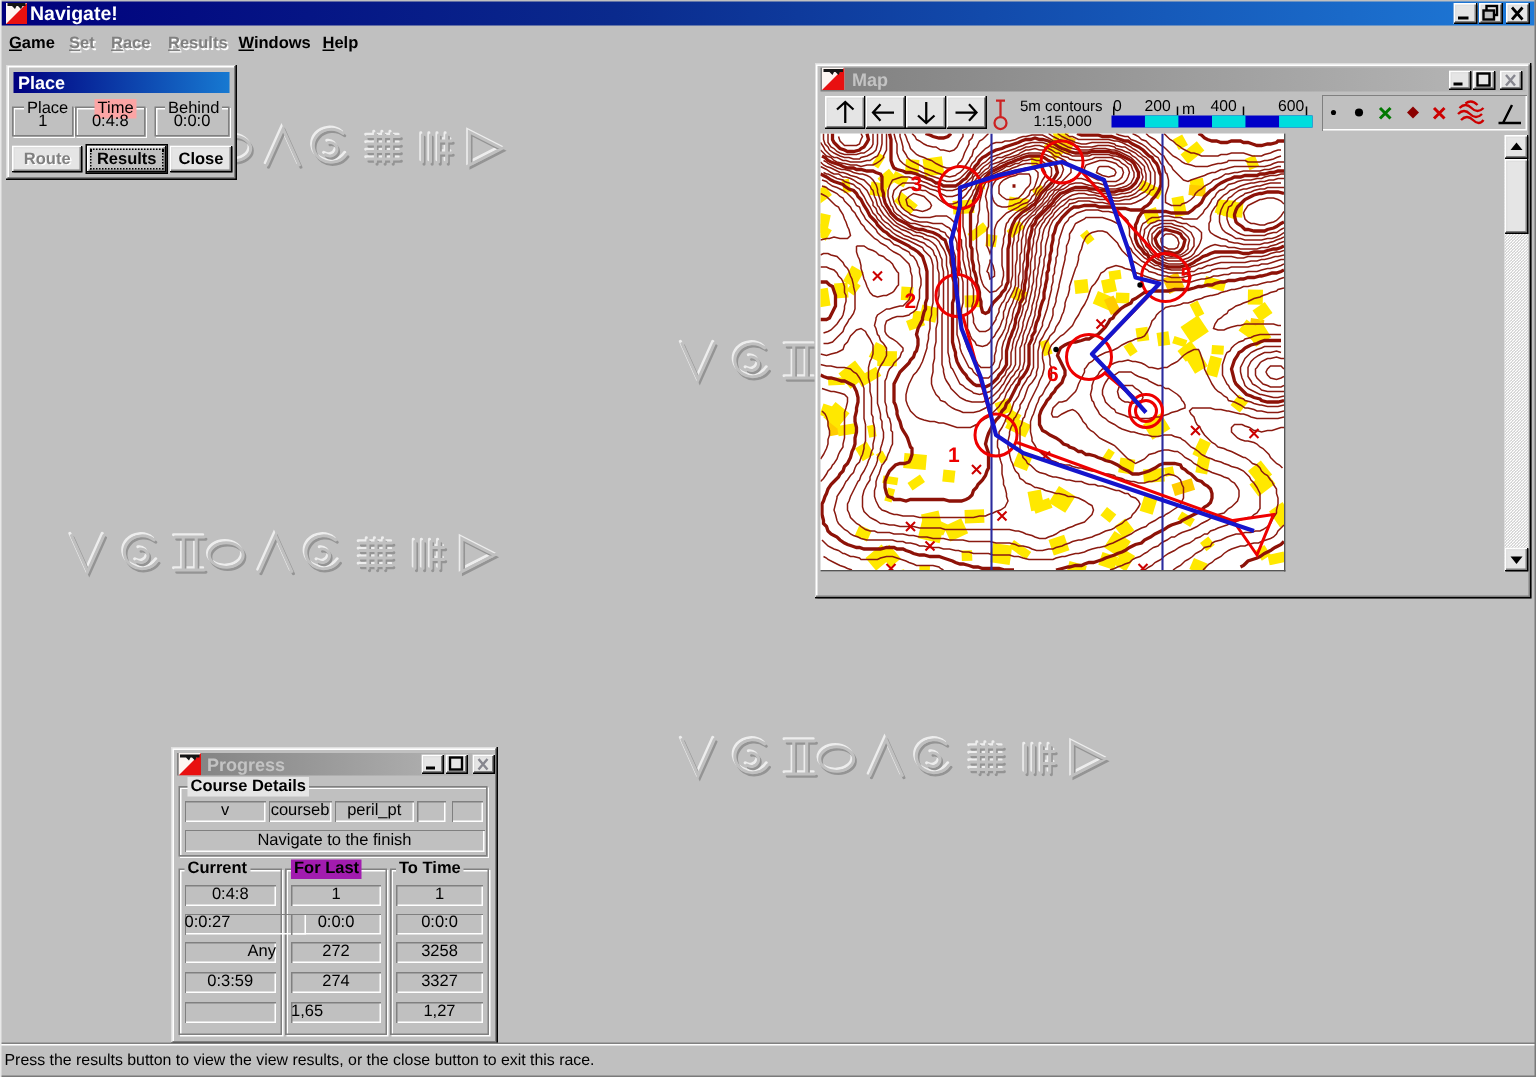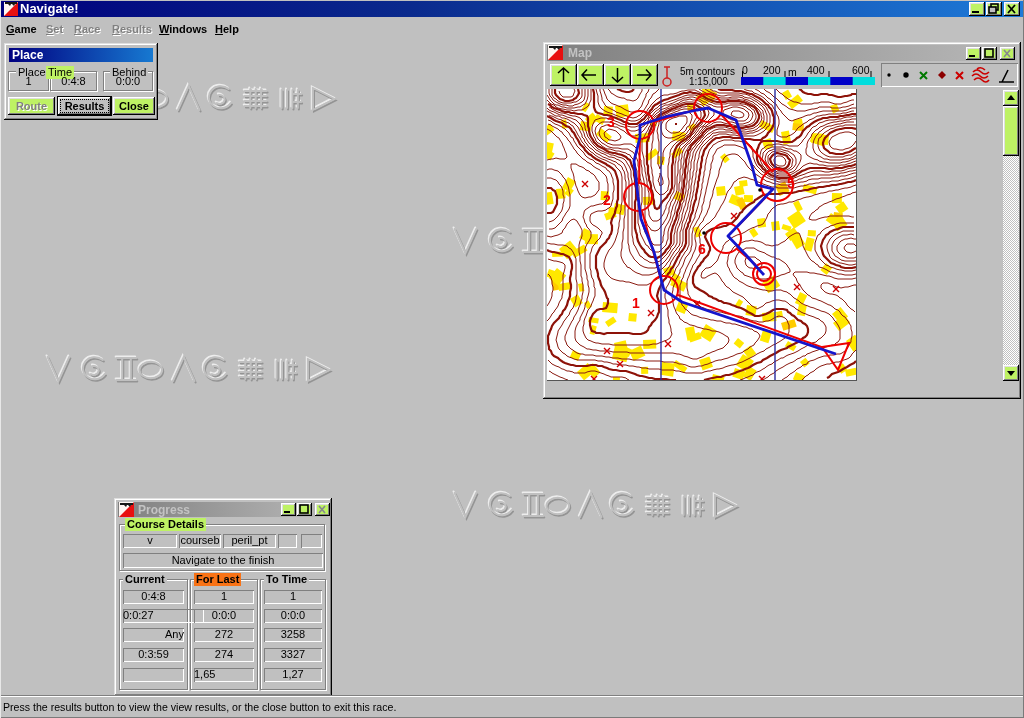--- a/index.html
+++ b/index.html
@@ -1,18 +1,18 @@
 <!DOCTYPE html>
 <html><head><meta charset="utf-8"><style>
 *{margin:0;padding:0;box-sizing:border-box}
 html,body{width:1024px;height:718px;overflow:hidden}
 body{font-family:"Liberation Sans",sans-serif;background:#c0c0c0;position:relative}
 .abs{position:absolute}
 .raised{box-shadow:inset -1px -1px 0 #000,inset 1px 1px 0 #dfdfdf,inset -2px -2px 0 #808080,inset 2px 2px 0 #fff}
-.btn{box-shadow:inset -1px -1px 0 #000,inset 1px 1px 0 #fff,inset -2px -2px 0 #808080,inset 2px 2px 0 #dfdfdf;background:#bef264}
+.btn{box-shadow:inset -1px -1px 0 #000,inset 1px 1px 0 #fff,inset -2px -2px 0 #808080,inset 2px 2px 0 #dfdfdf;background:#e5e5e5}
 .sunk{box-shadow:inset 1px 1px 0 #808080,inset -1px -1px 0 #fff}
 .etch{border:1px solid #808080;box-shadow:1px 1px 0 #fff,inset 1px 1px 0 #fff}
 .t11{font-size:11px;line-height:13px}
 .b{font-weight:bold}
 .dis{color:#808080;text-shadow:1px 1px 0 #fff}
 .gtit{background:linear-gradient(90deg,#808080,#b8b8b8);color:#c3c3c3;font-weight:bold;font-size:12px}
 .wbtn{position:absolute;width:15px;height:13px}
 </style></head>
 <body>
 
@@ -83,21 +83,21 @@
 
 <div class="abs raised" style="left:4px;top:43px;width:154px;height:77px;background:#c0c0c0">
 <div class="abs" style="left:5px;top:5px;width:144px;height:14px;background:linear-gradient(90deg,#000080,#1779d1);color:#fff;font-weight:bold;font-size:12px">
       <span style="position:absolute;left:3px;top:0px">Place</span>
     </div>
 <div class="abs t11" style="left:4px;top:23px;width:146px;height:26px">
  <div class="abs etch" style="left:0px;top:5px;width:41px;height:20px"></div>
  <div class="abs etch" style="left:42px;top:5px;width:47px;height:20px"></div>
  <div class="abs etch" style="left:95px;top:5px;width:50px;height:20px"></div>
  <span class="abs" style="left:8px;top:0px;background:#c0c0c0;padding:0 2px">Place</span>
- <span class="abs" style="left:38px;top:0px;background:#bef264;padding:0 2px">Time</span>
+ <span class="abs" style="left:55px;top:0px;background:#fca5a5;padding:0 2px">Time</span>
  <span class="abs" style="left:102px;top:0px;background:#c0c0c0;padding:0 2px">Behind</span>
  <span class="abs" style="left:0px;top:9px;width:41px;text-align:center">1</span>
  <span class="abs" style="left:42px;top:9px;width:47px;text-align:center">0:4:8</span>
  <span class="abs" style="left:95px;top:9px;width:50px;text-align:center">0:0:0</span>
 </div>
 <div class="abs btn t11 b dis" style="left:4px;top:54px;width:47px;height:18px;text-align:center;line-height:18px">Route</div>
 <div class="abs t11 b" style="left:53px;top:53px;width:55px;height:20px;border:1px solid #000;text-align:center;line-height:18px;background:#c0c0c0;box-shadow:inset -1px -1px 0 #000,inset 1px 1px 0 #fff,inset -2px -2px 0 #808080,inset 2px 2px 0 #dfdfdf"><span style="outline:1px dotted #000;padding:0 4px">Results</span></div>
 <div class="abs btn t11 b" style="left:109px;top:54px;width:42px;height:18px;text-align:center;line-height:18px">Close</div>
 </div>
 
@@ -113,32 +113,32 @@
           <rect x="3" y="8" width="6" height="2" fill="#000"></rect>
         </svg></div>
 <div class="btn wbtn" style="left:179px;top:1px"><svg width="15" height="13">
           <rect x="3" y="2" width="8" height="8" fill="none" stroke="#000" stroke-width="1.6"></rect>
         </svg></div>
 <div class="btn wbtn" style="left:197px;top:1px"><svg width="15" height="13">
           <path d="M4 3 L10 10 M10 3 L4 10" stroke="#87878f" stroke-width="1.6"></path>
         </svg></div>
 </div>
 <div class="abs etch" style="left:5px;top:26px;width:206px;height:47px"></div>
-<span class="abs t11 b" style="left:11px;top:20px;background:#bef264;padding:0 2px">Course Details</span>
+<span class="abs t11 b" style="left:11px;top:20px;background:#e5e5e5;padding:0 2px">Course Details</span>
 <div class="abs sunk t11" style="left:9px;top:36px;width:54px;height:14px;text-align:center">v</div>
 <div class="abs sunk t11" style="left:65px;top:36px;width:42px;height:14px;text-align:center">courseb</div>
 <div class="abs sunk t11" style="left:109px;top:36px;width:53px;height:14px;text-align:center">peril_pt</div>
 <div class="abs sunk t11" style="left:164px;top:36px;width:19px;height:14px"></div>
 <div class="abs sunk t11" style="left:187px;top:36px;width:21px;height:14px"></div>
 <div class="abs sunk t11" style="left:9px;top:55px;width:200px;height:15px;text-align:center;line-height:15px">Navigate to the finish</div>
 <div class="abs etch" style="left:5px;top:81px;width:69px;height:111px"></div>
 <div class="abs etch" style="left:76px;top:81px;width:68px;height:111px"></div>
 <div class="abs etch" style="left:146px;top:81px;width:66px;height:111px"></div>
 <span class="abs t11 b" style="left:9px;top:75px;background:#c0c0c0;padding:0 2px">Current</span>
-<span class="abs t11 b" style="left:80px;top:75px;background:#f97316;padding:0 2px">For Last</span>
+<span class="abs t11 b" style="left:80px;top:75px;background:#a21caf;padding:0 2px">For Last</span>
 <span class="abs t11 b" style="left:150px;top:75px;background:#c0c0c0;padding:0 2px">To Time</span>
 <div class="abs sunk t11" style="left:9px;top:92px;width:61px;height:14px;text-align:center">0:4:8</div>
 <div class="abs sunk t11" style="left:9px;top:111px;width:81px;height:14px;text-align:left">0:0:27</div>
 <div class="abs sunk t11" style="left:9px;top:130px;width:61px;height:14px;text-align:right">Any</div>
 <div class="abs sunk t11" style="left:9px;top:150px;width:61px;height:14px;text-align:center">0:3:59</div>
 <div class="abs sunk t11" style="left:9px;top:170px;width:61px;height:14px;text-align:center"></div>
 <div class="abs sunk t11" style="left:80px;top:92px;width:60px;height:14px;text-align:center">1</div>
 <div class="abs sunk t11" style="left:80px;top:111px;width:60px;height:14px;text-align:center">0:0:0</div>
 <div class="abs sunk t11" style="left:80px;top:130px;width:60px;height:14px;text-align:center">272</div>
 <div class="abs sunk t11" style="left:80px;top:150px;width:60px;height:14px;text-align:center">274</div>

